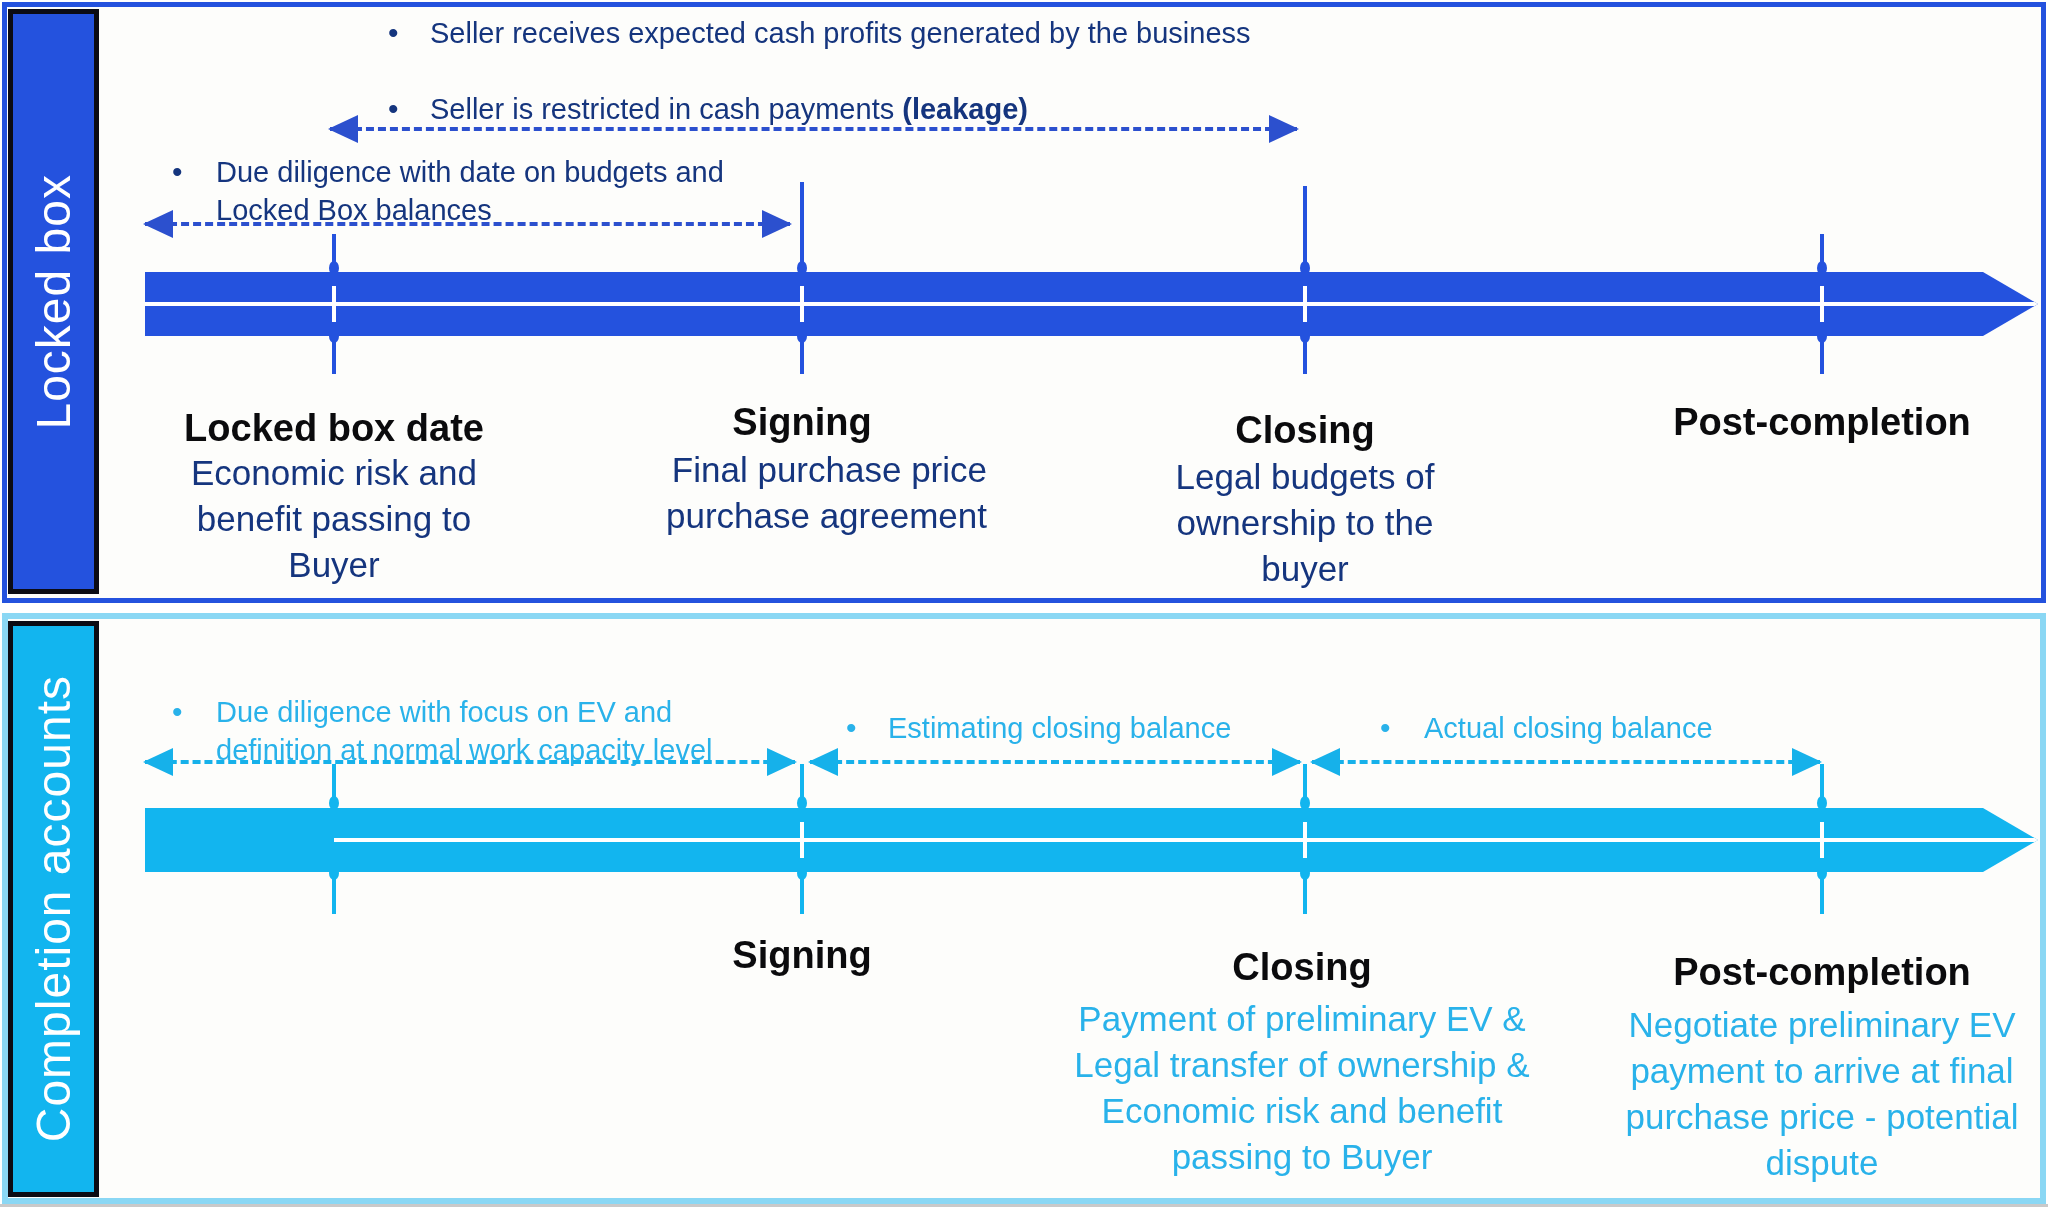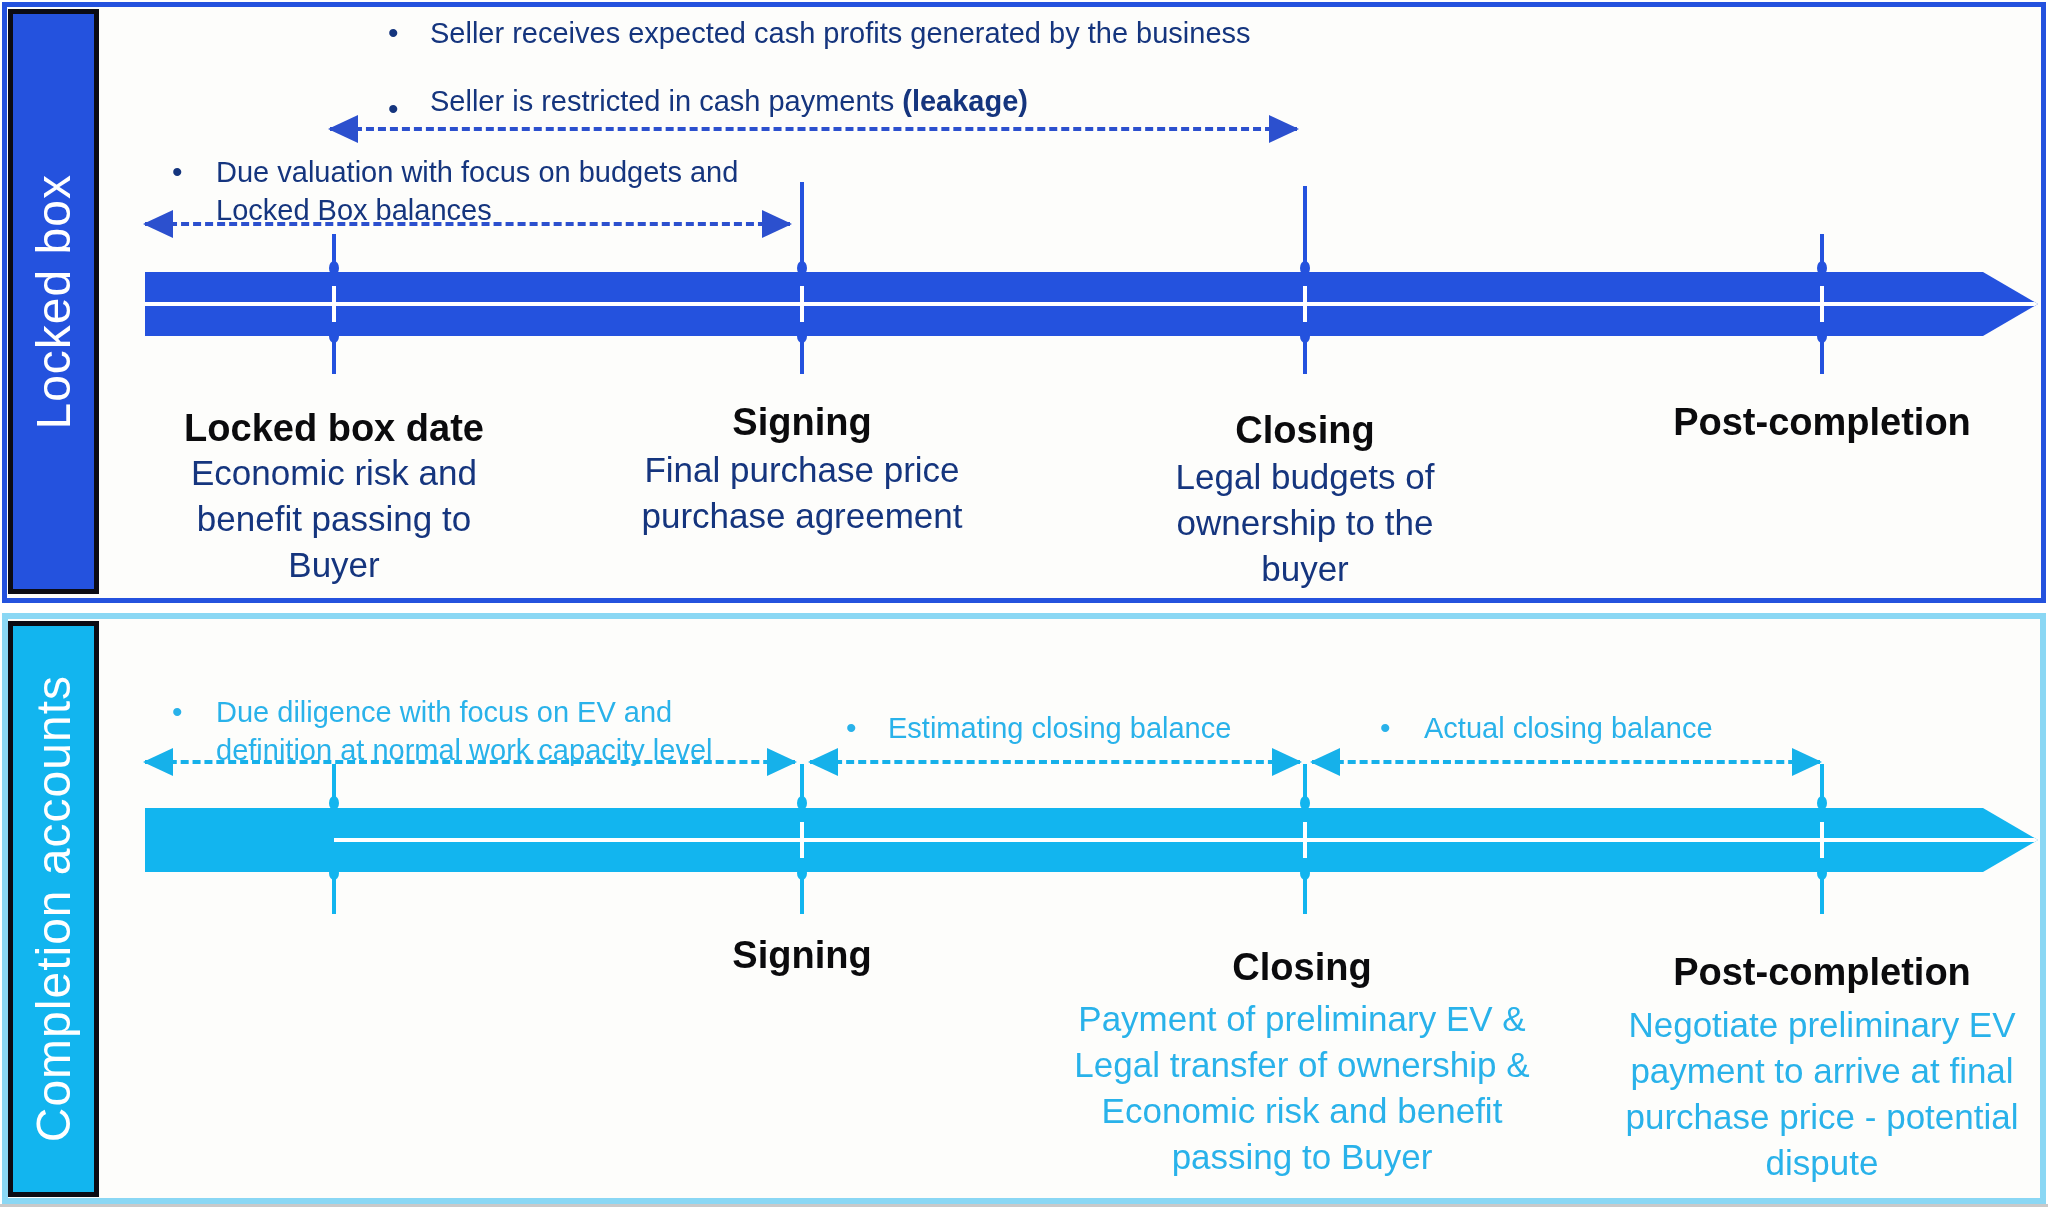--- a/index.html
+++ b/index.html
@@ -51,25 +51,25 @@
 
   <div class="panel panel-top">
     <div class="sidebar sidebar-top" style="left:1px;top:2px;">
       <span class="sidebar-label">Locked box</span>
     </div>
   </div>
 
   <span class="dot navy" style="left:388px;top:14px;"></span>
   <div class="note navy" style="left:430px;top:14px;">Seller receives expected cash profits generated by the business</div>
   <span class="dot navy" style="left:388px;top:90px;"></span>
-  <div class="note navy" style="left:430px;top:82px;">
+  <div class="note navy" style="left:430px;top:90px;">
     <span>Seller is restricted in cash payments </span><span class="b">(leakage)</span>
   </div>
   <span class="dot navy" style="left:172px;top:153px;"></span>
-  <div class="note navy" style="left:216px;top:153px;">Due valuation with focus on budgets and</div>
+  <div class="note navy" style="left:216px;top:153px;">Due diligence with date on budgets and</div>
   <div class="note navy" style="left:216px;top:191px;">Locked Box balances</div>
 
   <div class="darrow arrow-blue" style="left:330px;top:127px;width:967px;"></div>
   <div class="darrow arrow-blue" style="left:145px;top:222px;width:645px;"></div>
 
   <div class="stem stem-blue" style="left:332px;top:234px;height:38px;"></div>
   <div class="node node-blue" style="left:329px;top:261px;"></div>
   <div class="stem stem-blue" style="left:332px;top:336px;height:38px;"></div>
   <div class="node node-blue" style="left:329px;top:329px;"></div>
 
@@ -97,21 +97,21 @@
   </div>
 
   <div class="m-title" style="left:114px;top:404px;">Locked box date</div>
   <div class="m-desc navy" style="left:169px;top:450px;width:330px;">
     <div>Economic risk and</div>
     <div>benefit passing to</div>
     <div>Buyer</div>
   </div>
 
   <div class="m-title" style="left:582px;top:398px;">Signing</div>
-  <div class="m-desc navy" style="left:617px;top:447px;width:370px;">
+  <div class="m-desc navy" style="left:617px;top:447px;width:370px;text-align:right;">
     <div>Final purchase price</div>
     <div>purchase agreement</div>
   </div>
 
   <div class="m-title" style="left:1085px;top:406px;">Closing</div>
   <div class="m-desc navy" style="left:1145px;top:454px;width:320px;">
     <div>Legal budgets of</div>
     <div>ownership to the</div>
     <div>buyer</div>
   </div>

